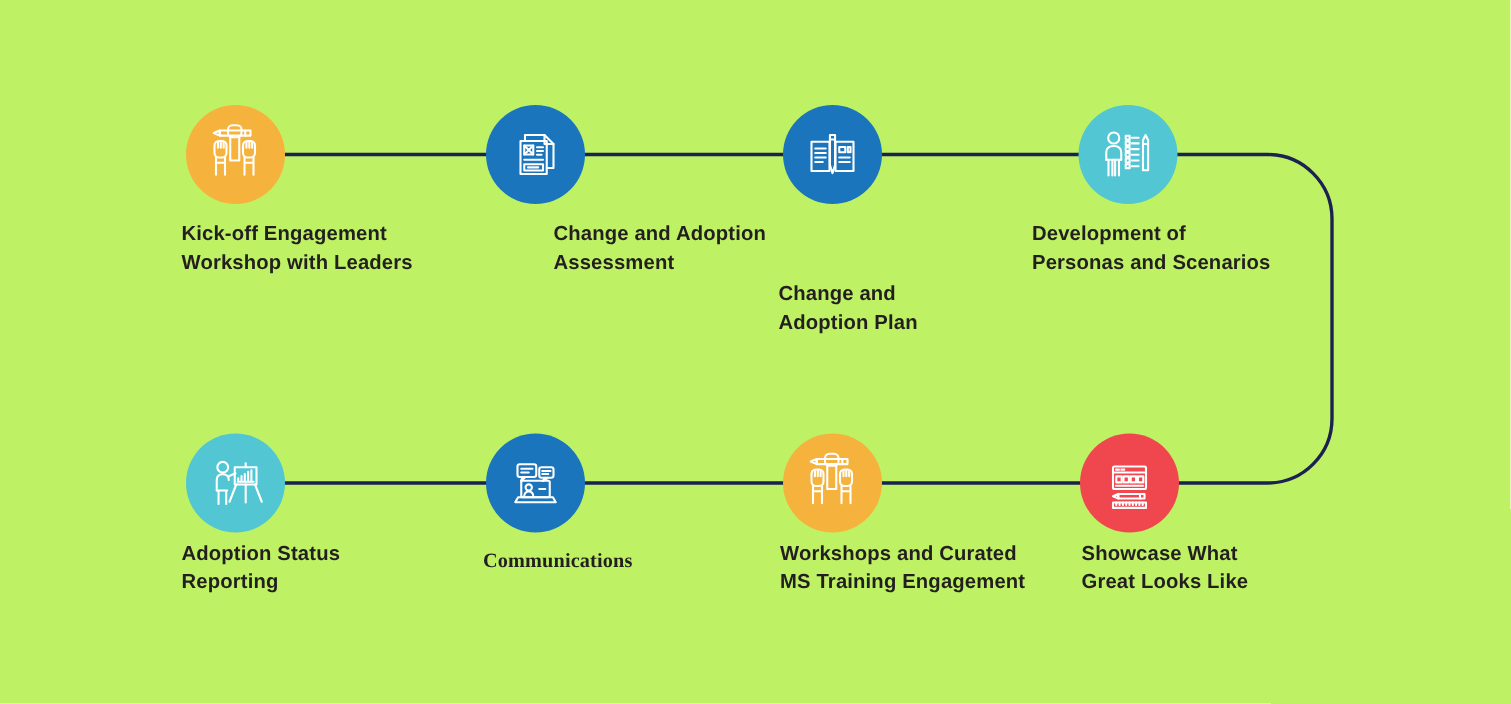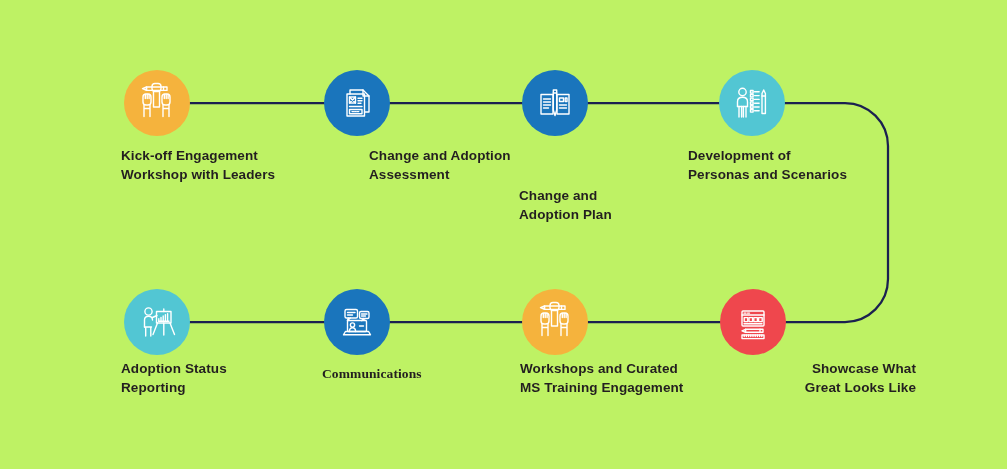--- a/index.html
+++ b/index.html
@@ -211,21 +211,21 @@
     <div class="node-label" style="left:688px;top:146px;">Development of
 Personas and Scenarios</div>
   </div>
 
   <div class="node">
     <div class="node-circle" style="left: 720px; top: 289px; background-color: rgb(239, 71, 77);">
       <svg class="node-icon" viewBox="0 0 48 48">
           <use href="#sym-design-showcase-browser"></use>
         </svg>
     </div>
-    <div class="node-label" style="left:721px;top:359px;text-align:right;">Showcase What
+    <div class="node-label" style="left:721px;top:359px;">Showcase What
 Great Looks Like</div>
   </div>
 
   <div class="node">
     <div class="node-circle" style="left: 522px; top: 289px; background-color: rgb(245, 179, 61);">
       <svg class="node-icon" viewBox="0 0 48 48">
           <use href="#sym-raised-hands-pencil"></use>
         </svg>
     </div>
     <div class="node-label" style="left:520px;top:359px;">Workshops and Curated

